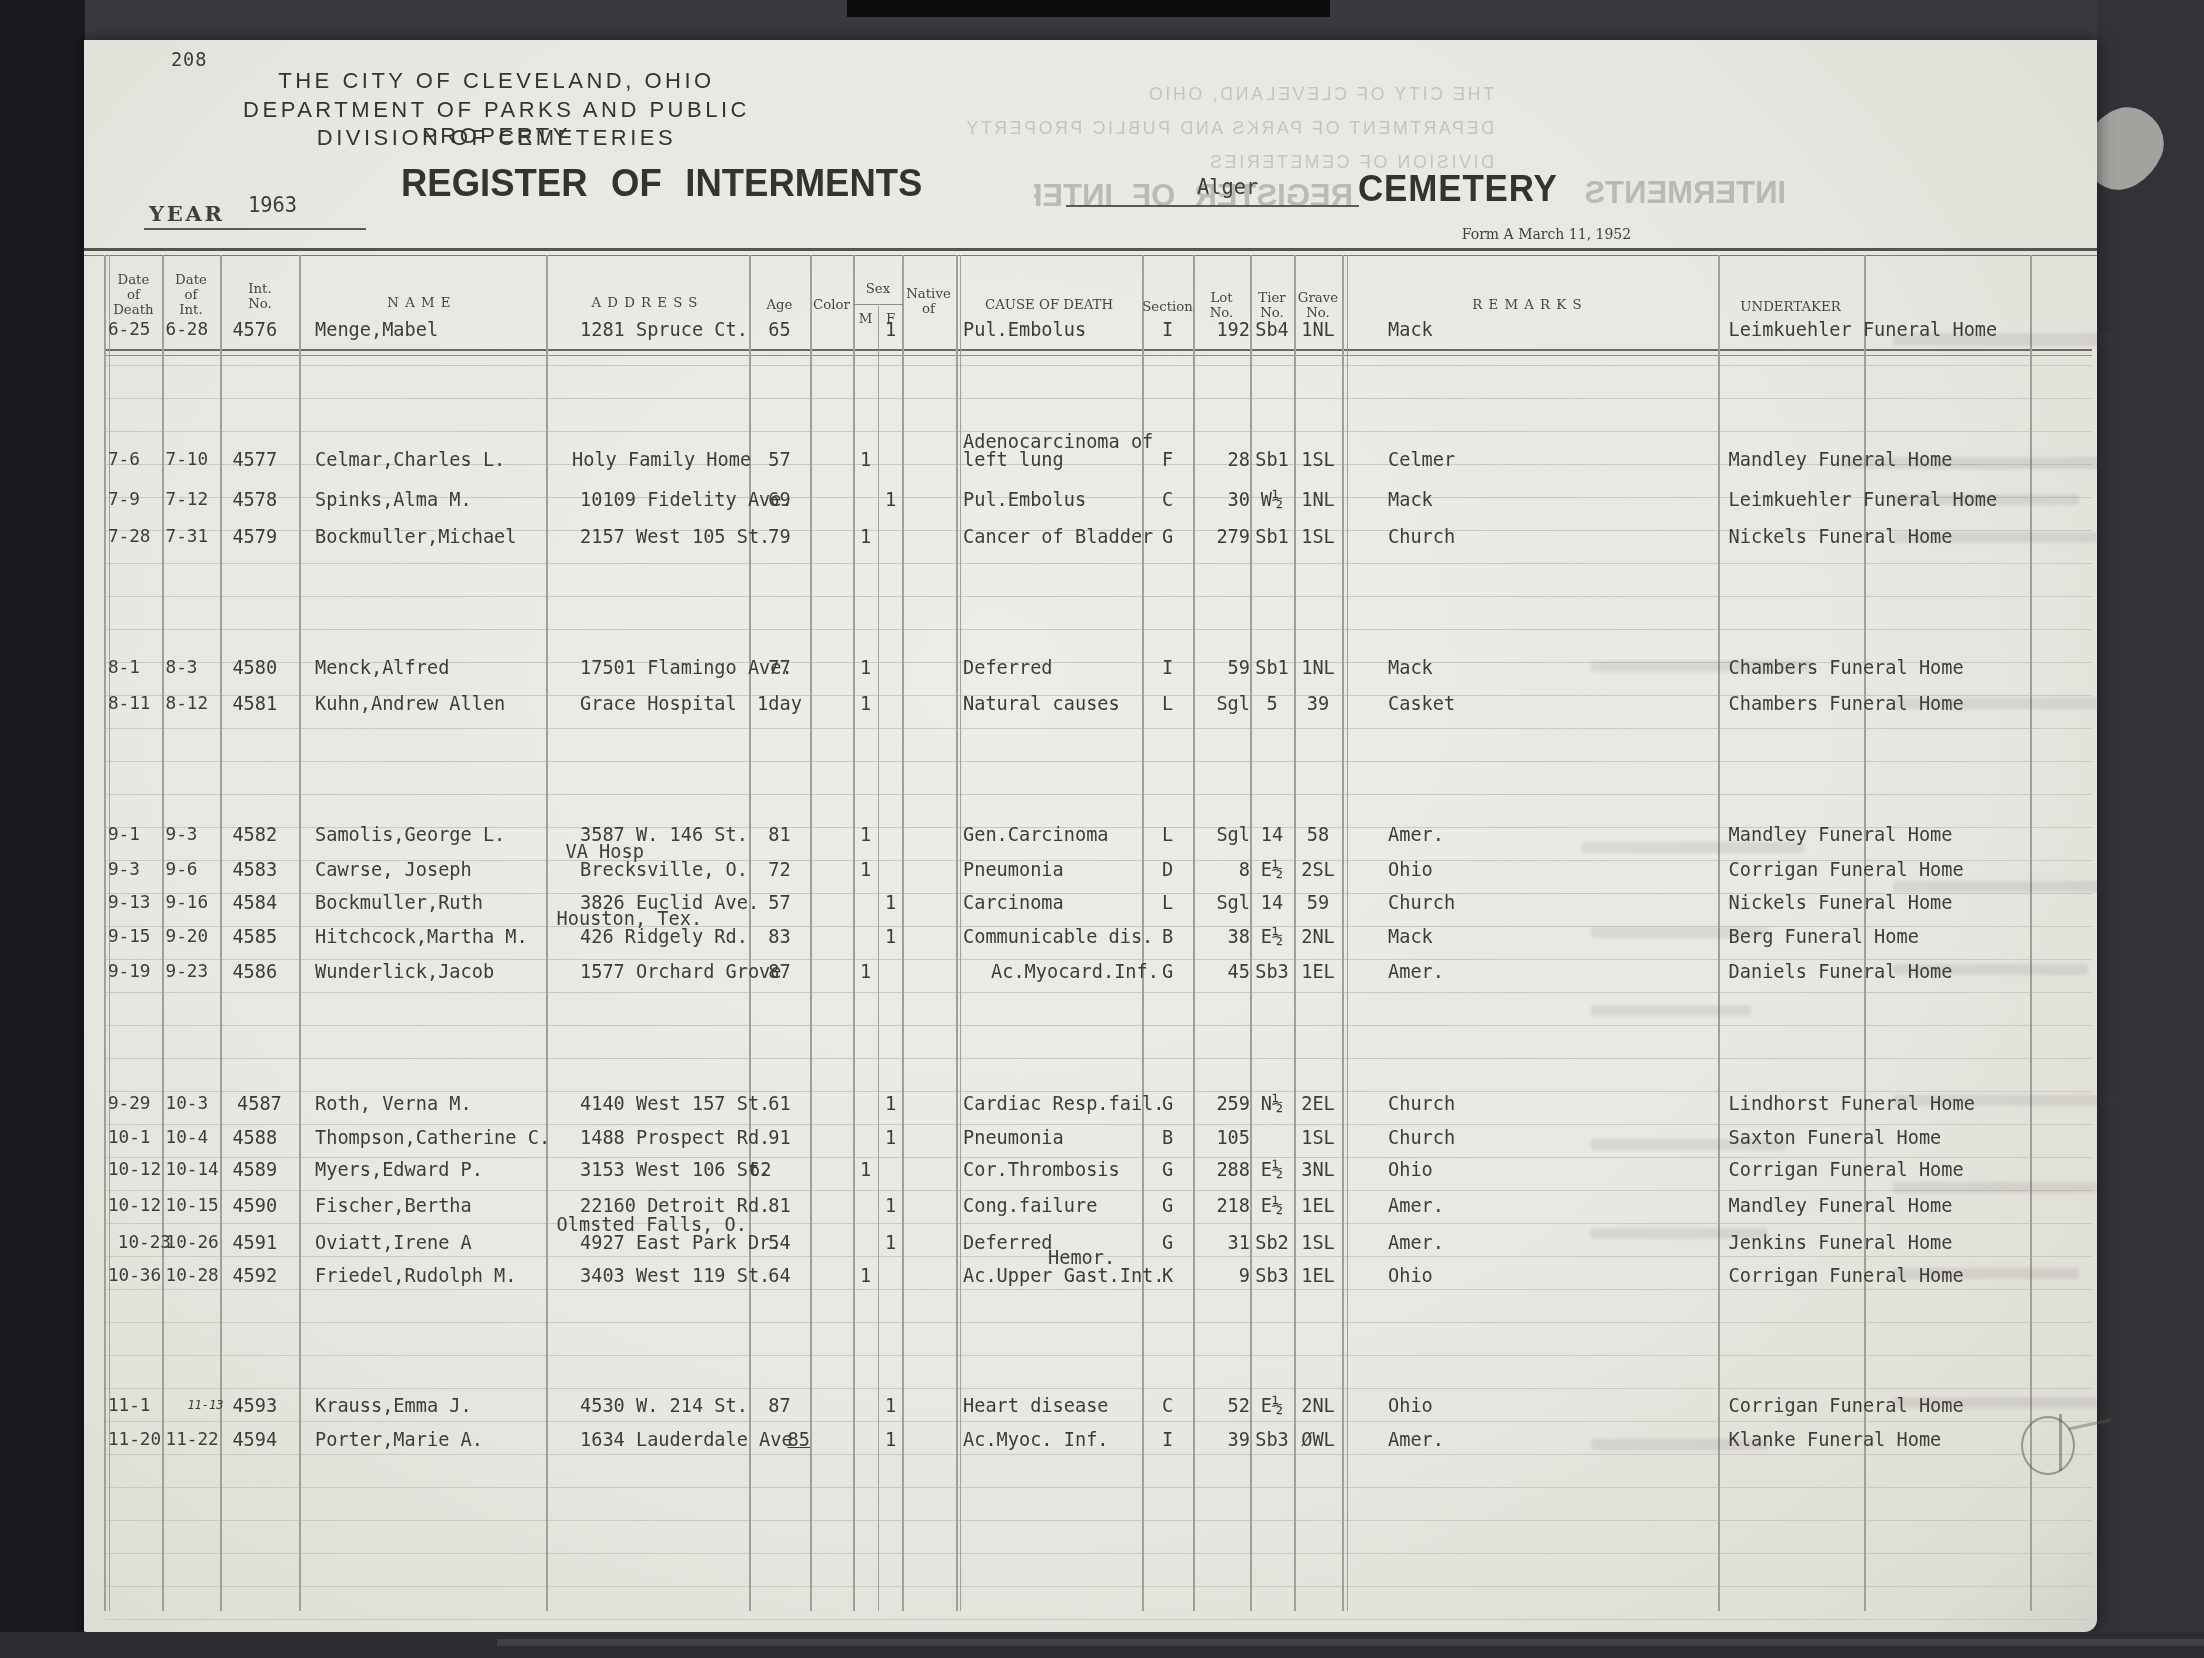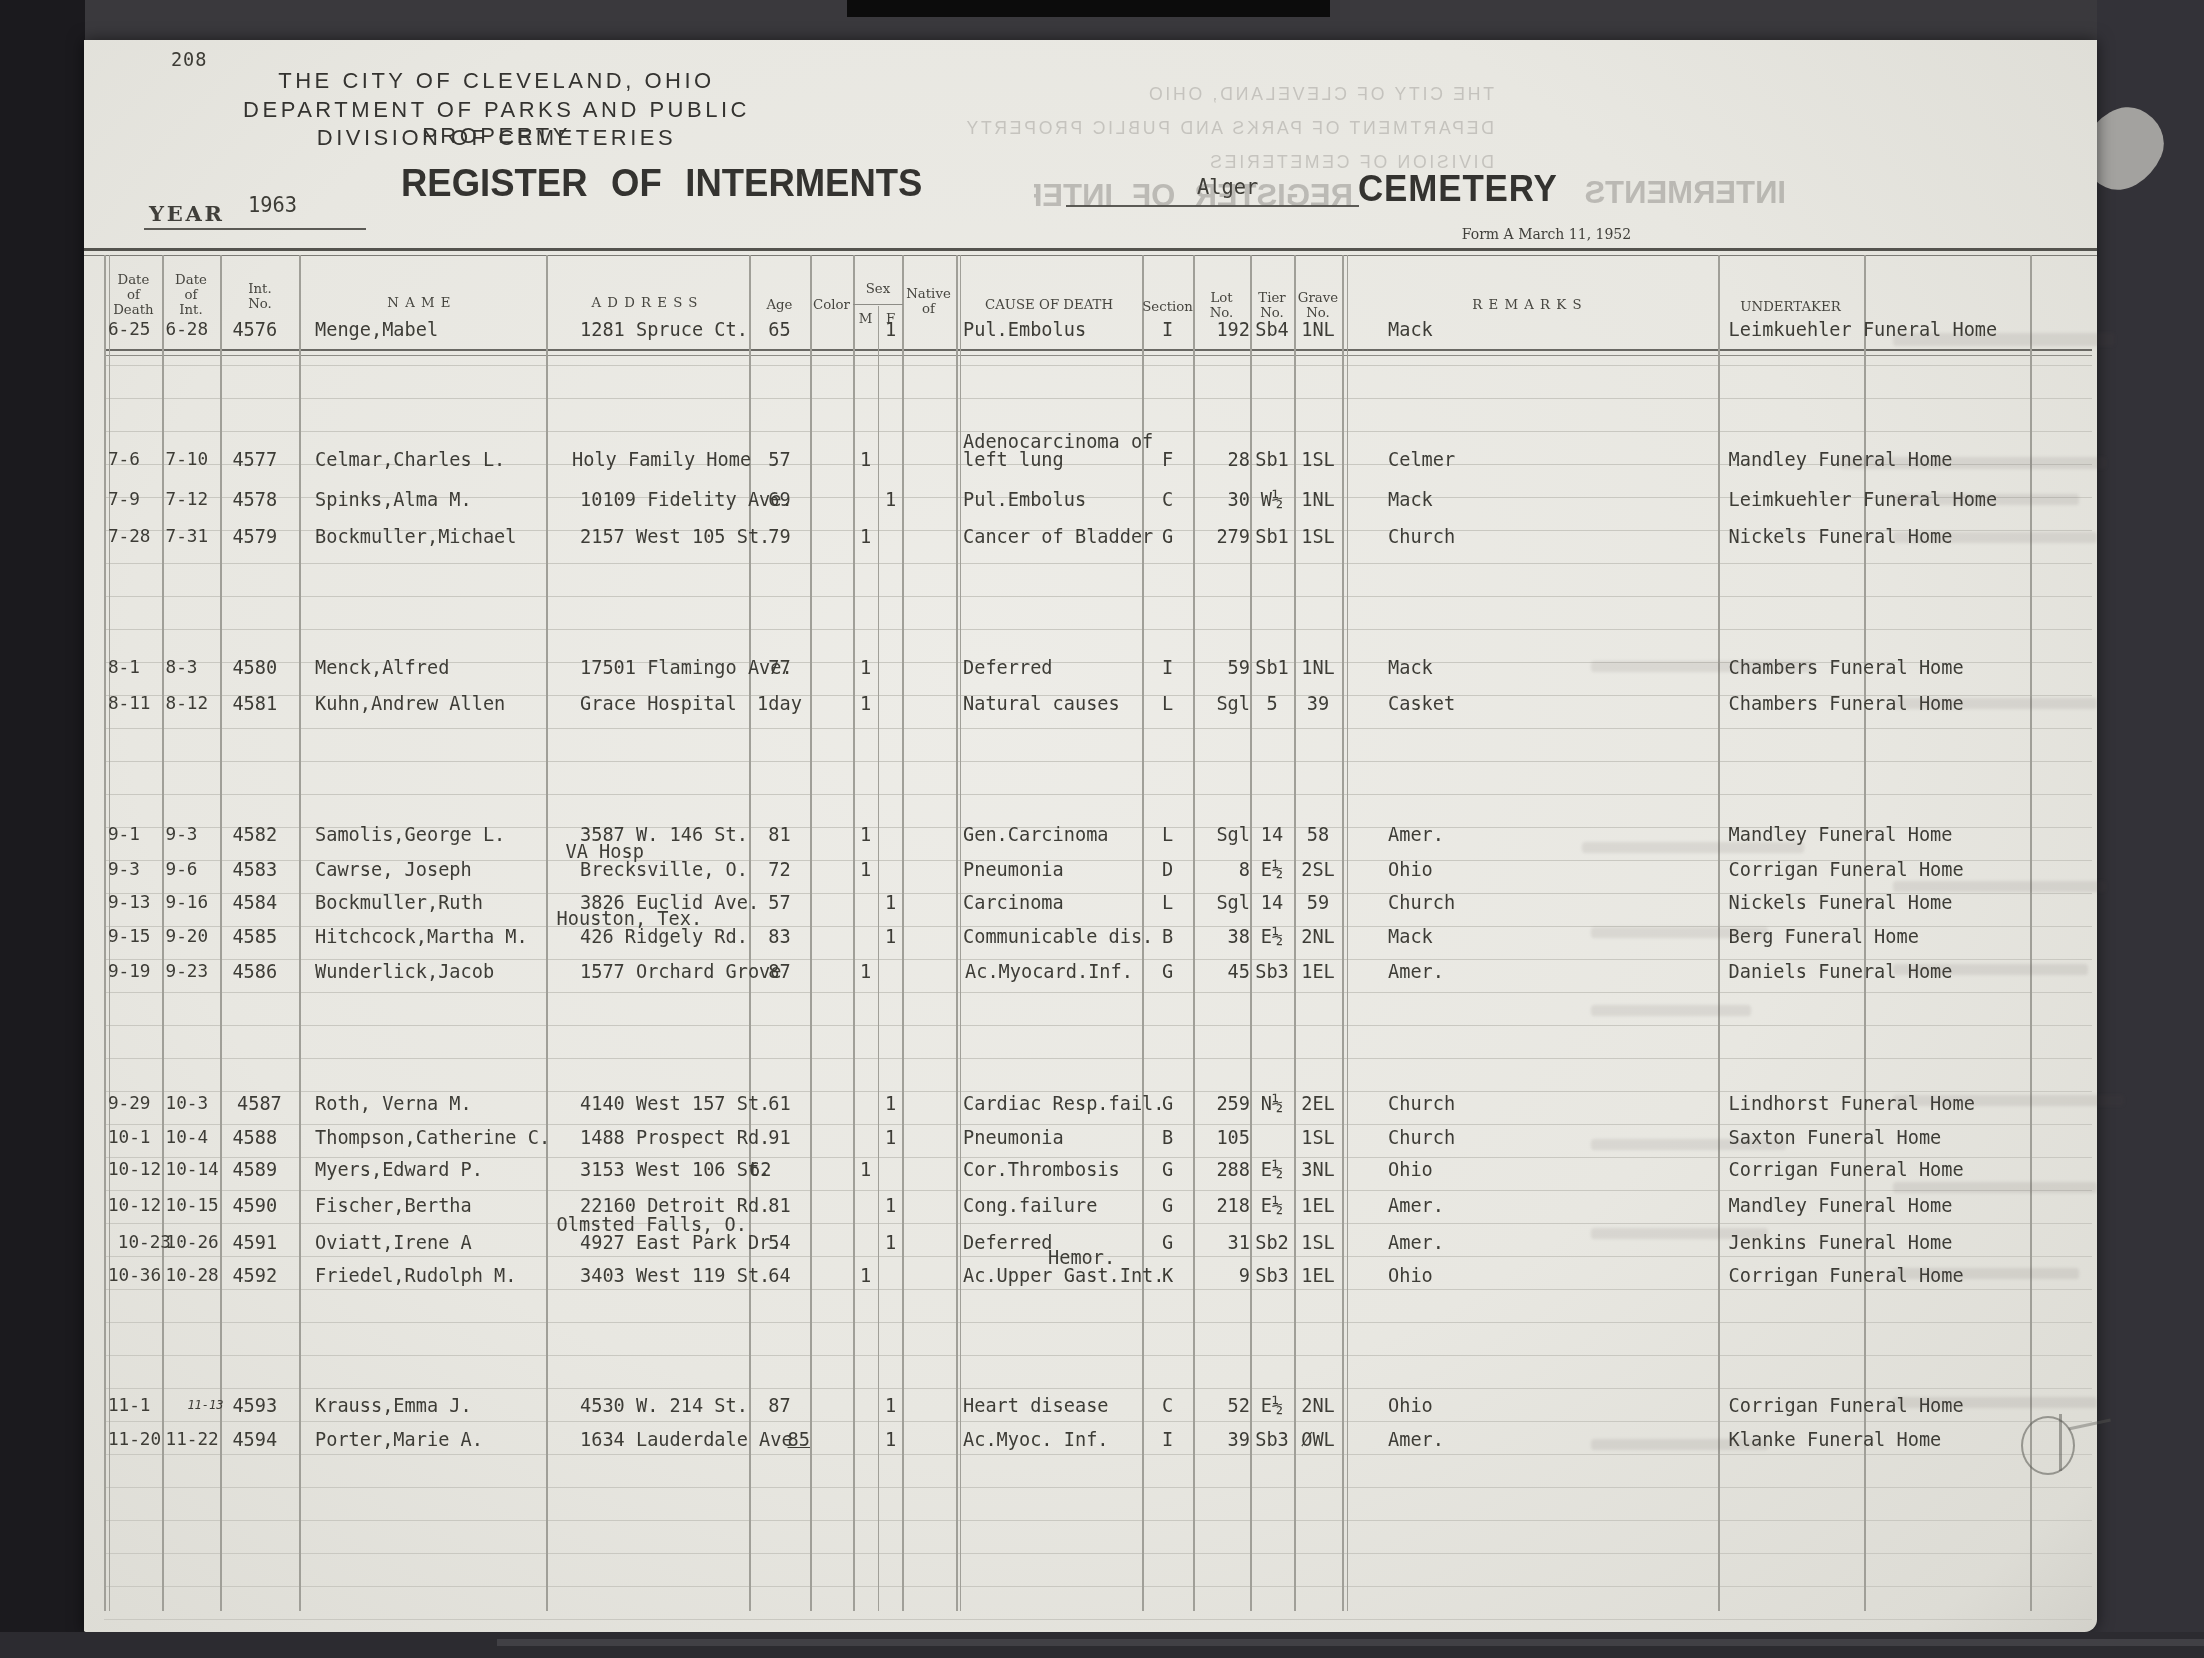--- a/index.html
+++ b/index.html
@@ -340,21 +340,21 @@
           <div class="cell" style="left: 1634px; width: 372px; text-align: left; padding-left: 10.6px;"><span>Berg Funeral Home</span></div>
         </div>
         <div class="row" style="top: 920px;">
           <div class="cell" style="left: 20.4px; width: 58px; text-align: left; padding-left: 3.5px; font-size: 17.7px;"><span>9-19</span></div>
           <div class="cell" style="left: 78px; width: 58px; text-align: left; padding-left: 3.5px; font-size: 17.7px;"><span>9-23</span></div>
           <div class="cell" style="left: 136px; width: 80px; text-align: left; padding-left: 12.4px;"><span>4586</span></div>
           <div class="cell" style="left: 215px; width: 246px; text-align: left; padding-left: 16px;"><span>Wunderlick,Jacob</span></div>
           <div class="cell" style="left: 462px; width: 203px; text-align: left; padding-left: 34px;"><span>1577 Orchard Grove</span></div>
           <div class="cell" style="left: 665px; width: 61px; text-align: center;"><span>87</span></div>
           <div class="cell" style="left: 769px; width: 25px; text-align: center;"><span>1</span></div>
-          <div class="cell" style="left: 872px; width: 186px; text-align: left; padding-left: 9px;"><span>Ac.Myocard.Inf.</span></div>
+          <div class="cell" style="left: 898px; width: 186px; text-align: left; padding-left: 9px;"><span>Ac.Myocard.Inf.</span></div>
           <div class="cell" style="left: 1058px; width: 51px; text-align: center;"><span>G</span></div>
           <div class="cell" style="left: 1109px; width: 57px; text-align: right; padding-right: 8.9px;"><span>45</span></div>
           <div class="cell" style="left: 1166px; width: 44px; text-align: center;"><span>Sb3</span></div>
           <div class="cell" style="left: 1210px; width: 48px; text-align: center;"><span>1EL</span></div>
           <div class="cell" style="left: 1258px; width: 376px; text-align: left; padding-left: 46px;"><span>Amer.</span></div>
           <div class="cell" style="left: 1634px; width: 372px; text-align: left; padding-left: 10.6px;"><span>Daniels Funeral Home</span></div>
         </div>
         <div class="row" style="top: 1052px;">
           <div class="cell" style="left: 20.4px; width: 58px; text-align: left; padding-left: 3.5px; font-size: 17.7px;"><span>9-29</span></div>
           <div class="cell" style="left: 78px; width: 58px; text-align: left; padding-left: 3.5px; font-size: 17.7px;"><span>10-3</span></div>

